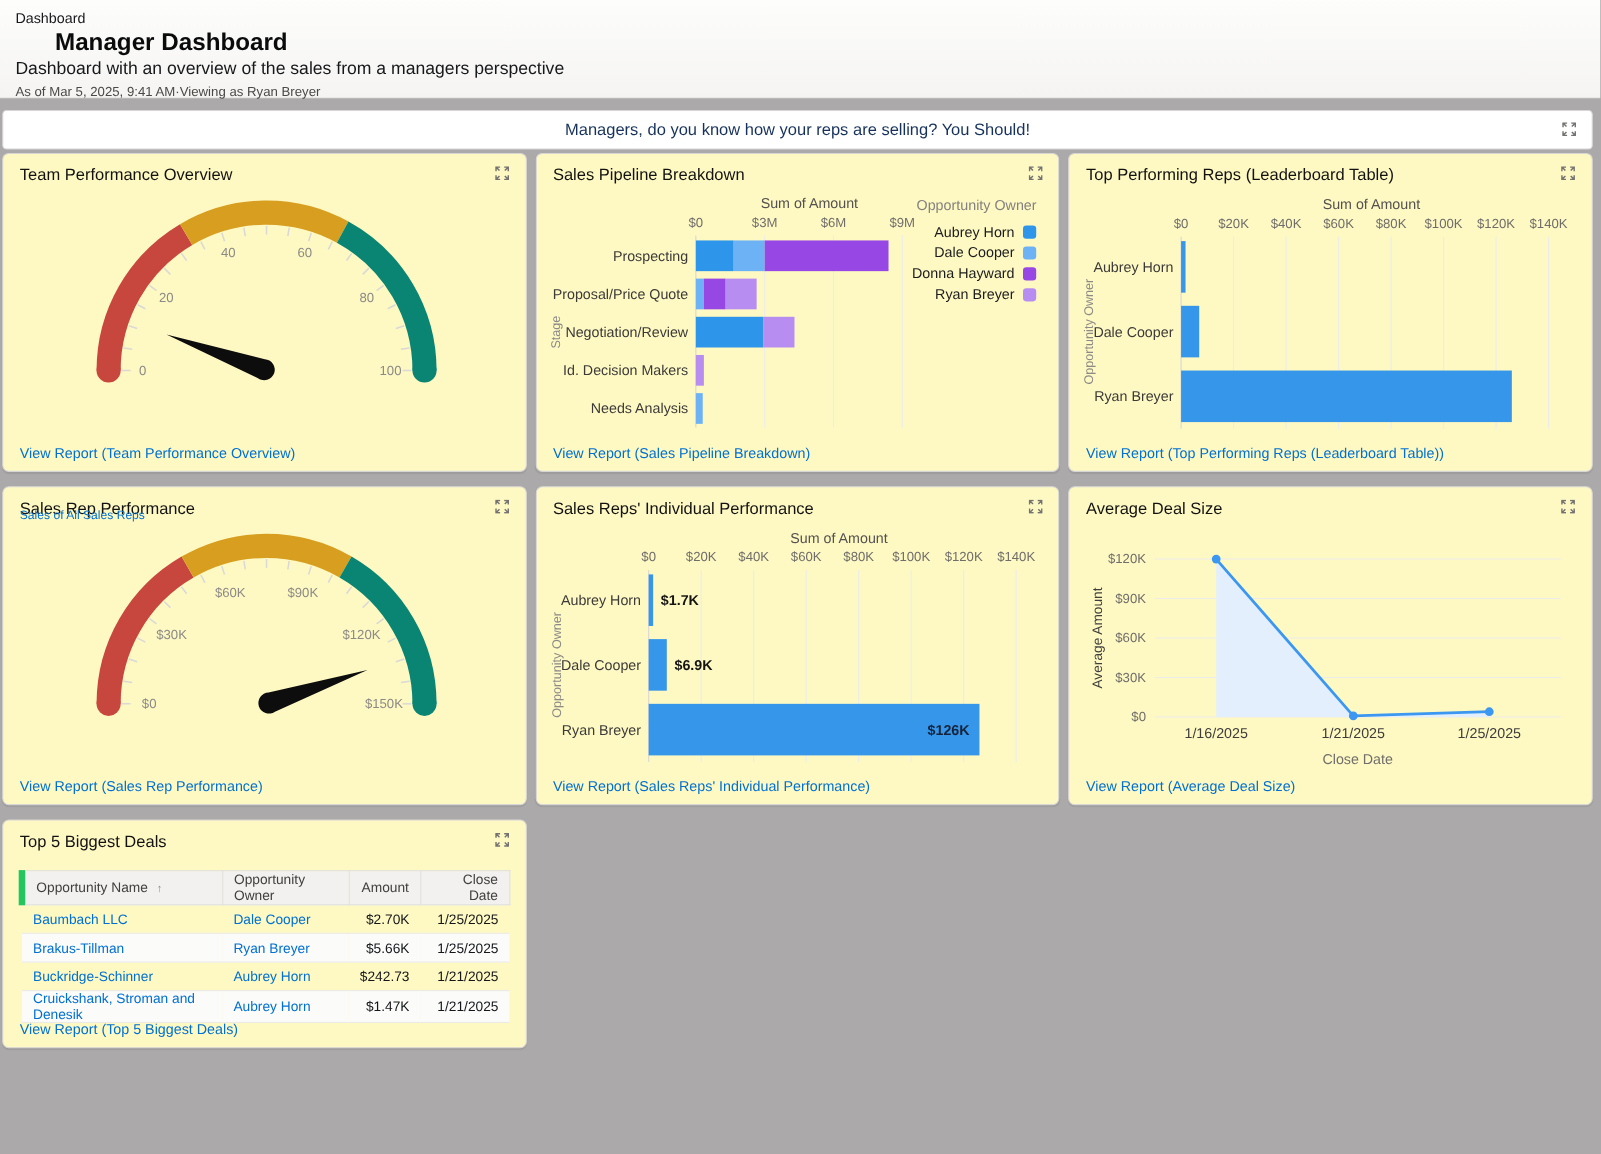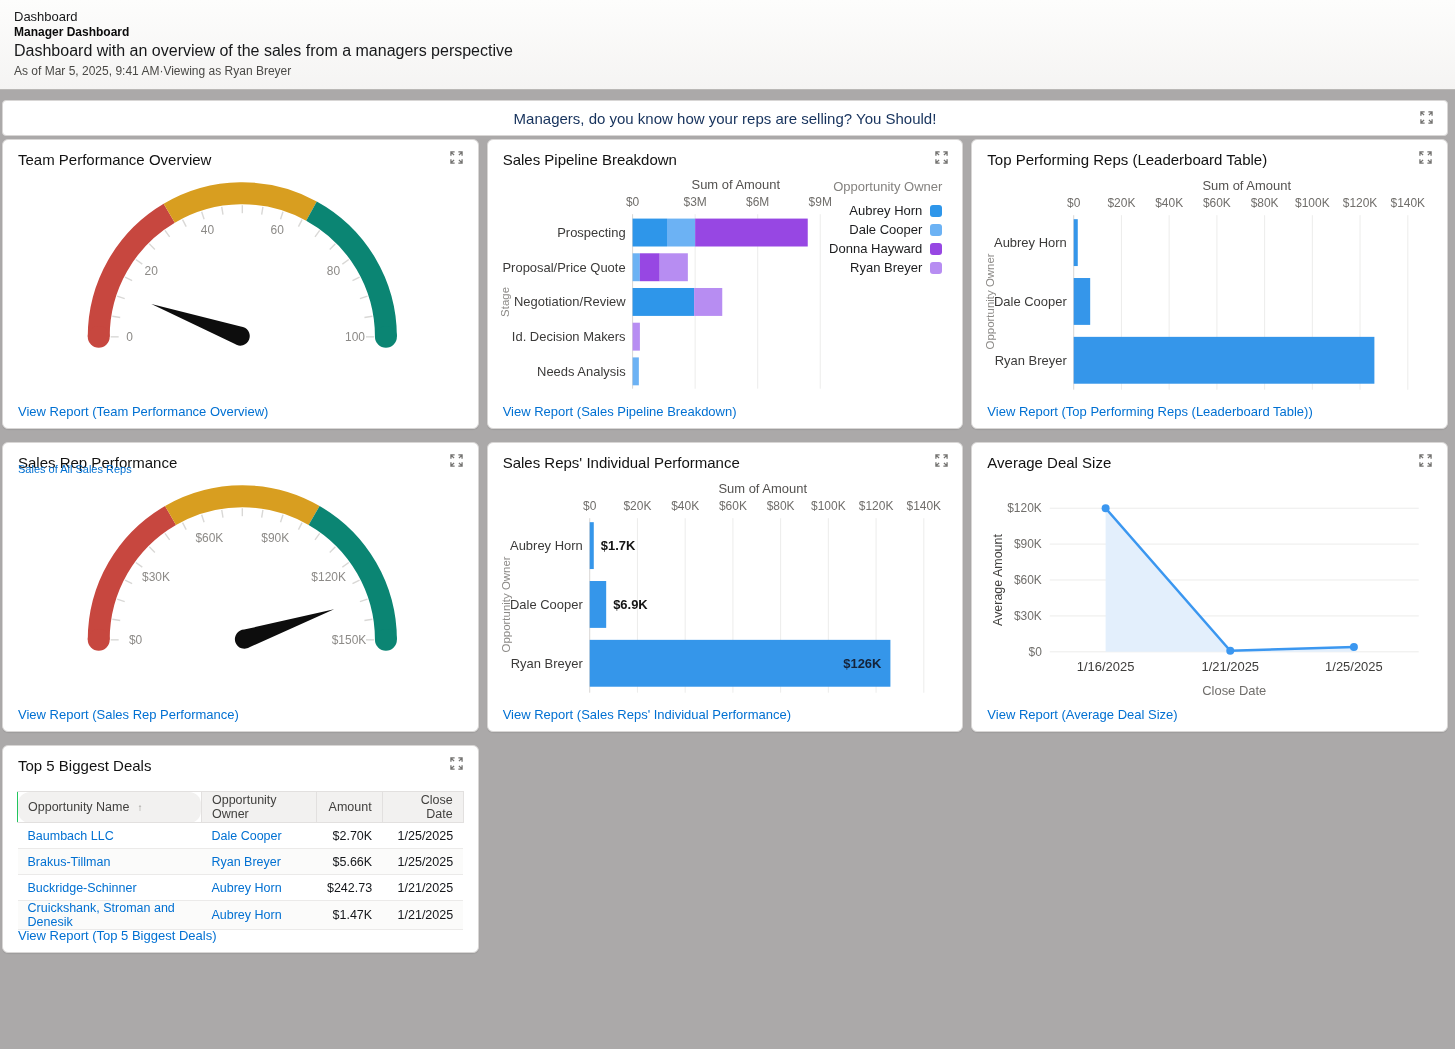--- a/index.html
+++ b/index.html
@@ -2,51 +2,51 @@
 <html><head>
 <meta charset="utf-8">
 <style>
   * { margin:0; padding:0; box-sizing:border-box; }
   html,body { width:1455px; height:1049px; overflow:hidden; }
   body { background:#aba9a9; font-family:"Liberation Sans", sans-serif; color:#16181a; }
 
   
   .app-header { height:90px; background:linear-gradient(#fdfdfc,#f5f4f3); border-bottom:1px solid #bab8b6; padding:9px 16px 0 14px; position:relative; }
   .crumb { font-size:13px; color:#17181a; }
-  .dash-title { font-size:12px; font-weight:700; color:#0b0b0b; margin-top:1px; }
+  .dash-title { font-size:22px; font-weight:700; color:#0b0b0b; margin-top:1px;margin-left:36px; }
   .dash-desc { font-size:16px; color:#17181a; margin-top:3px; }
   .dash-meta { font-size:12px; color:#4a4946; margin-top:4px; }
 
   
   .banner { height:36px; background:#fff; border:1px solid #d8d6d5; border-radius:4px; margin:10px 7px 3px 2px; position:relative; text-align:center; }
   .banner-text { line-height:36px; font-size:15px; color:#16325c; }
 
   
   .grid { display:grid; grid-template-columns:1fr 1fr 1fr; gap:13px 8px; margin:0 7px 0 2px; }
-  .panel { position:relative; height:290px; background:#ffffff; border:1px solid #d8d6d5; border-radius:6px; box-shadow:0 1px 1px rgba(0,0,0,.08); }
+  .panel { position:relative; height:290px; background:#fef9c3; border:1px solid #d8d6d5; border-radius:6px; box-shadow:0 1px 1px rgba(0,0,0,.08); }
   .panel.tall { height:208px; }
   .ptitle { position:absolute; top:11px; left:15px; font-size:15px; font-weight:400; color:#121212; }
   .psub { position:absolute; top:20px; left:15px; font-size:11px; color:#0070d2; text-decoration:none; cursor:pointer; }
   .vr { position:absolute; bottom:9px; left:15px; font-size:13px; color:#0070d2; text-decoration:none; cursor:pointer; }
   .expand { position:absolute; top:9px; right:11px; width:20px; height:20px; background:none; border:none; cursor:pointer; color:#747371; }
   .expand svg { width:13px; height:13px; stroke:#747371; stroke-width:1.4; fill:none; }
   .chart { position:absolute; inset:0; width:100%; height:100%; }
   .chart text { font-family:"Liberation Sans", sans-serif; }
 
   
   .legend { position:absolute; top:39px; right:20px; text-align:right; }
   .legend-title { font-size:13px; color:#84827f; margin-bottom:7px; }
   .legend-item { display:flex; justify-content:flex-end; align-items:center; height:19px; font-size:13px; color:#1b1c1e; }
   .legend-swatch { width:12px; height:12px; border-radius:3px; margin-left:8px; }
 
   
   .tbl-wrap { position:absolute; top:45px; left:14px; right:14px; }
   table { width:100%; border-collapse:collapse; font-size:12.5px; }
   thead th { background:#f2f1f0; border:1px solid #e2e0df; border-left:none; font-weight:400; color:#42413f; text-align:left; height:31px; padding:0 10px; }
-  thead th:first-child { border-left:1px solid #22c55e;border-radius:12px; }
+  thead th:first-child { border-left:6px solid #22c55e; }
   thead th.num { text-align:right; }
   tbody td { border-bottom:1px solid #ebeae9; height:26px; padding:0 10px; color:#14161a; }
   tbody tr:nth-child(even) td { background:#fbfbfa; }
   td.link { color:#0070d2; cursor:pointer; }
   td.num { text-align:right; }
   .sort-arrow { font-size:10px; color:#8e8c89; margin-left:8px; }
 </style>
 </head>
 <body>
 

